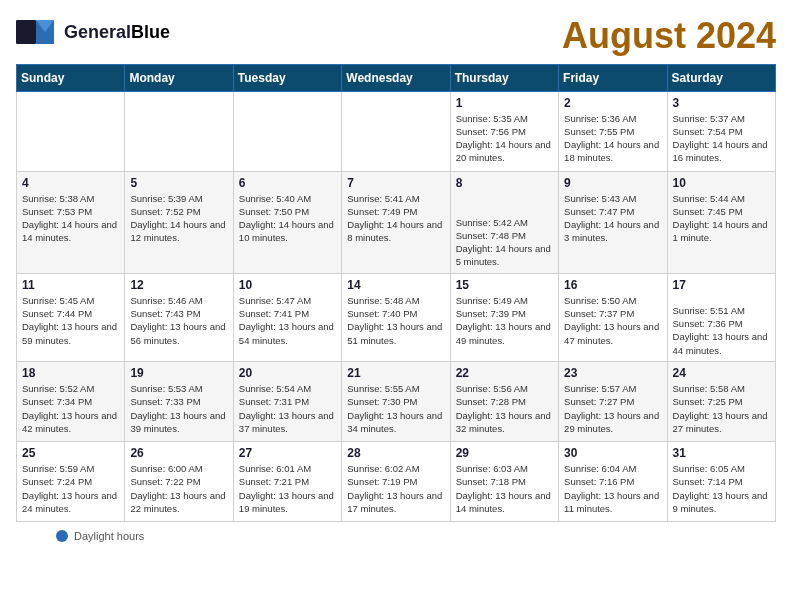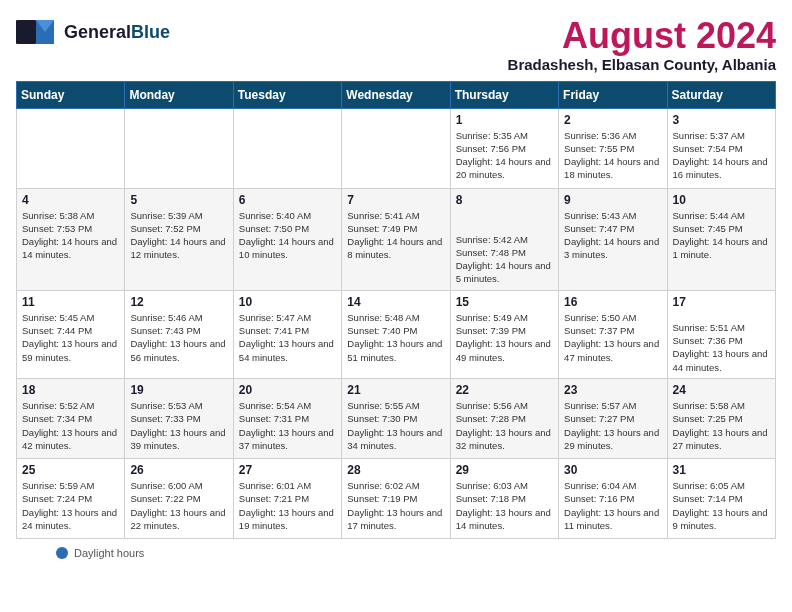--- a/index.html
+++ b/index.html
@@ -25,21 +25,21 @@
       display: flex;
       align-items: center;
       gap: 10px;
     }
     .title-block {
       text-align: right;
     }
     .month-year {
       font-size: 36px;
       font-weight: bold;
-      color: #be185d;
+      color: #a16207;
       line-height: 1.1;
     }
     .location {
       font-size: 15px;
       color: #1a1a2e;
       font-weight: bold;
     }
     table {
       width: 100%;
       border-collapse: collapse;
@@ -106,28 +106,27 @@
   <div class="logo">
     <div class="logo-row">
       <svg width="38" height="32" viewBox="0 0 38 32">
         <rect x="0" y="4" width="20" height="24" fill="#1a1a2e" rx="1"></rect>
         <polygon points="20,4 38,4 38,28 20,28" fill="#2a6db5"></polygon>
         <polygon points="20,4 38,4 29,16" fill="#4a90d9"></polygon>
       </svg>
       <div>
         <div style="display:flex;">
           <span style="font-size:18px;font-weight:bold;color:#1a1a2e;">General</span>
-          <span style="font-size:18px;font-weight:bold;color:#0c4a6e;">Blue</span>
+          <span style="font-size:18px;font-weight:bold;color:#000000;">Blue</span>
         </div>
       </div>
     </div>
   </div>
   <div class="title-block">
     <div class="month-year">August 2024</div>
-    <div class="location">Bradashesh, Elbasan County, Albania</div>
   </div>
 </div>
 
 <table>
   <thead>
     <tr>
     <th>Sunday</th>
         <th>Monday</th>
         <th>Tuesday</th>
         <th>Wednesday</th>

